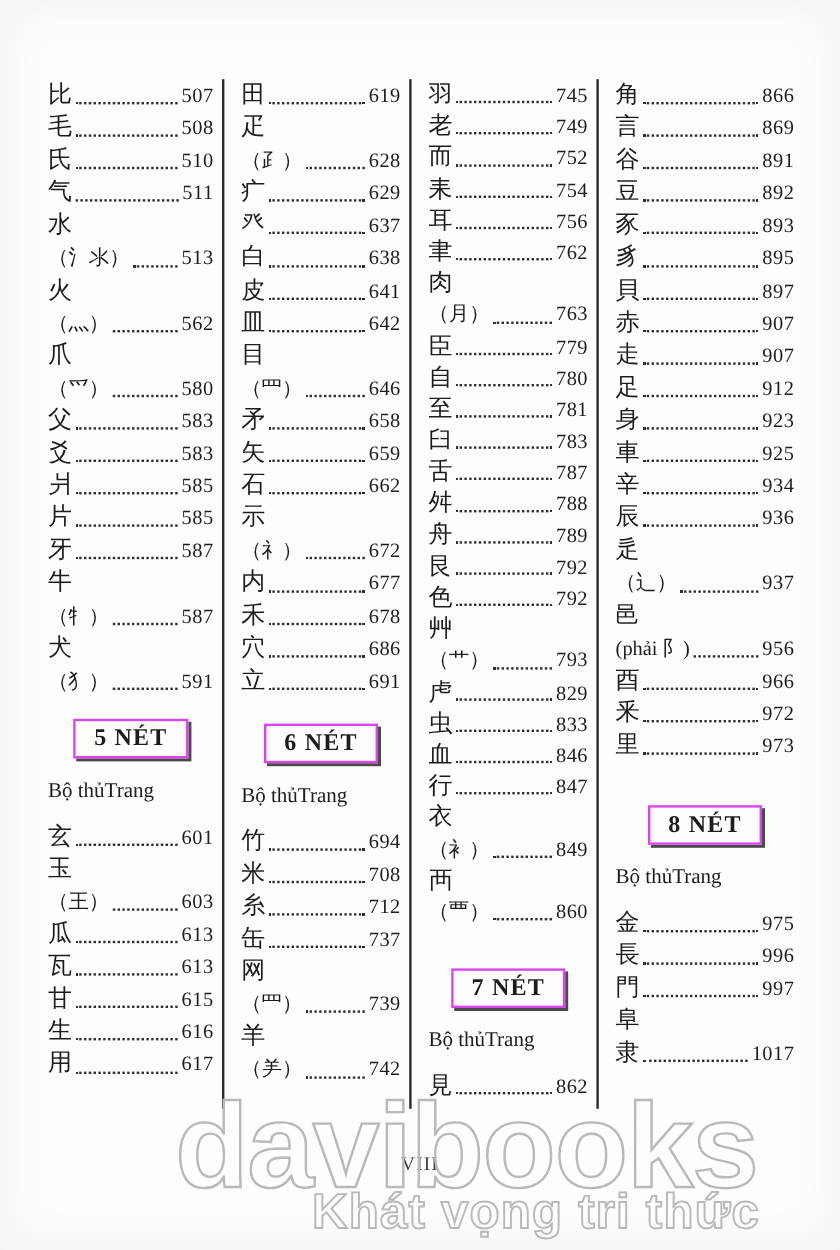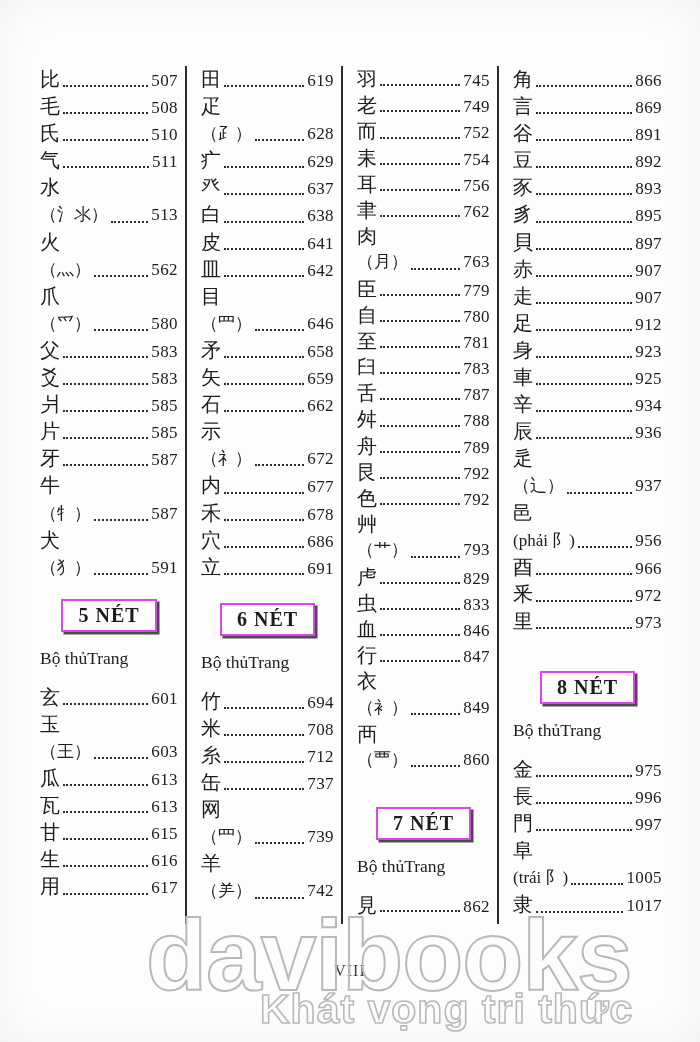--- a/index.html
+++ b/index.html
@@ -570,25 +570,20 @@
           <span class="pg">996</span>
         </div>
         <div class="row">
           <span class="ch">門</span>
           <span class="dots"></span>
           <span class="pg">997</span>
         </div>
         <div class="row">
           <span class="ch">阜</span>
         </div>
-        <div class="row variant">
-          <span class="vr">(trái 阝)</span>
-          <span class="dots"></span>
-          <span class="pg">1005</span>
-        </div>
         <div class="row">
           <span class="ch">隶</span>
           <span class="dots"></span>
           <span class="pg">1017</span>
         </div>
       </div>
     </div>
   <div class="pagenum">VIII</div>
   <div class="wm wm-tagline">Khát vọng tri thức</div>
   <div class="wm wm-brand">davibooks</div>

